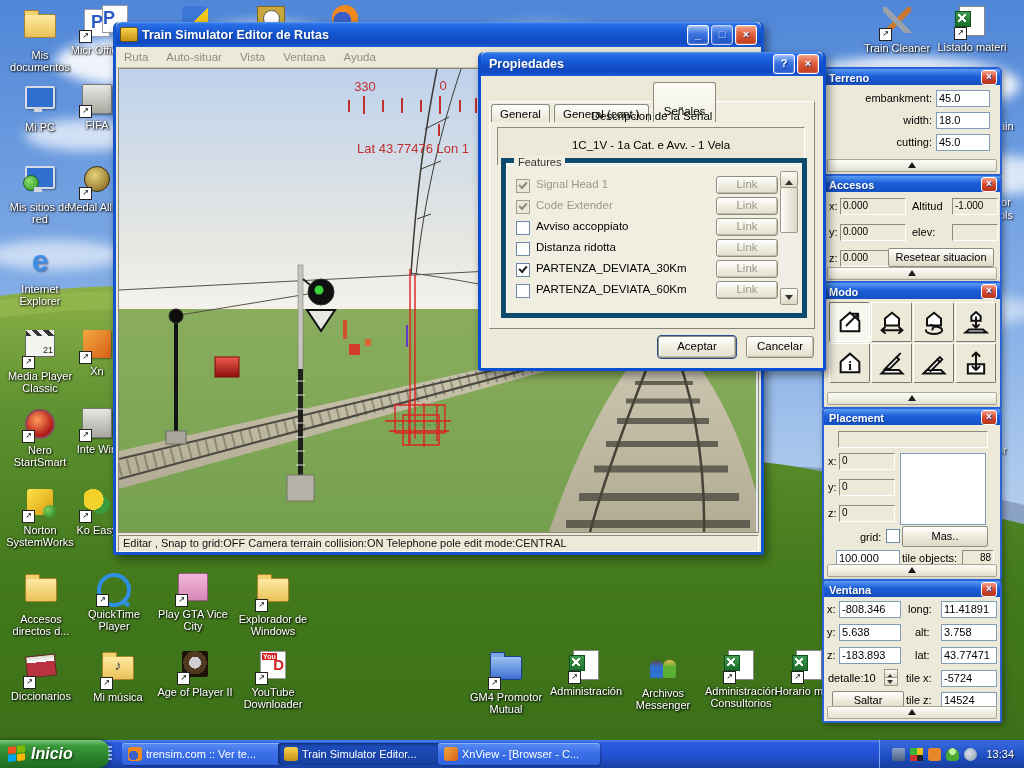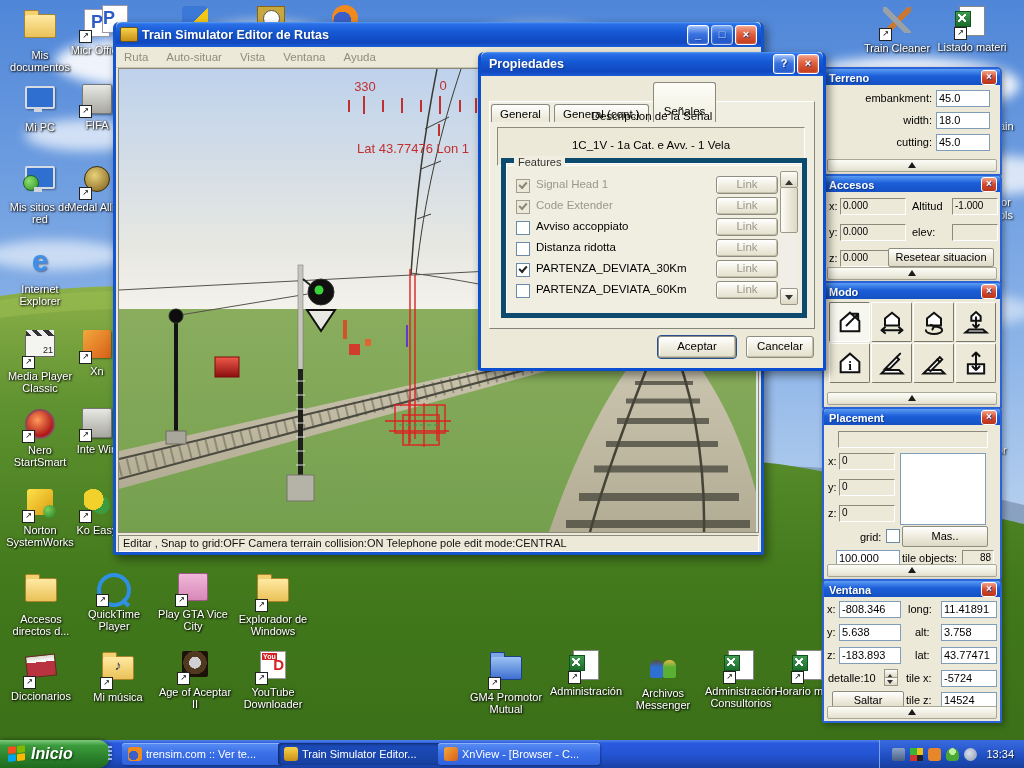--- a/index.html
+++ b/index.html
@@ -392,21 +392,21 @@
         <div class="i-folder" style="text-align:center;color:#335;font-size:14px"><span>♪</span></div>
         <span class="sc"></span>
       </div>
     <div class="lbl">Mi música</div>
     </div>
   <div class="dicon" style="left:156px;top:648px">
     <div class="ig">
         <div class="i-knight"></div>
         <span class="sc"></span>
       </div>
-    <div class="lbl">Age of Aceptar II</div>
+    <div class="lbl">Age of Player II</div>
     </div>
   <div class="dicon" style="left:234px;top:648px">
     <div class="ig">
         <div class="i-yt">
           <span class="y">You</span>
           <span class="d">D</span>
         </div>
         <span class="sc"></span>
       </div>
     <div class="lbl">YouTube Downloader</div>

